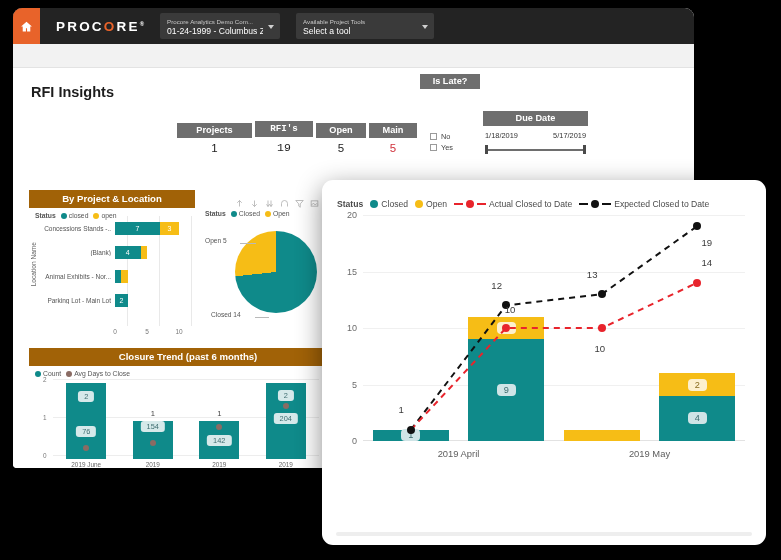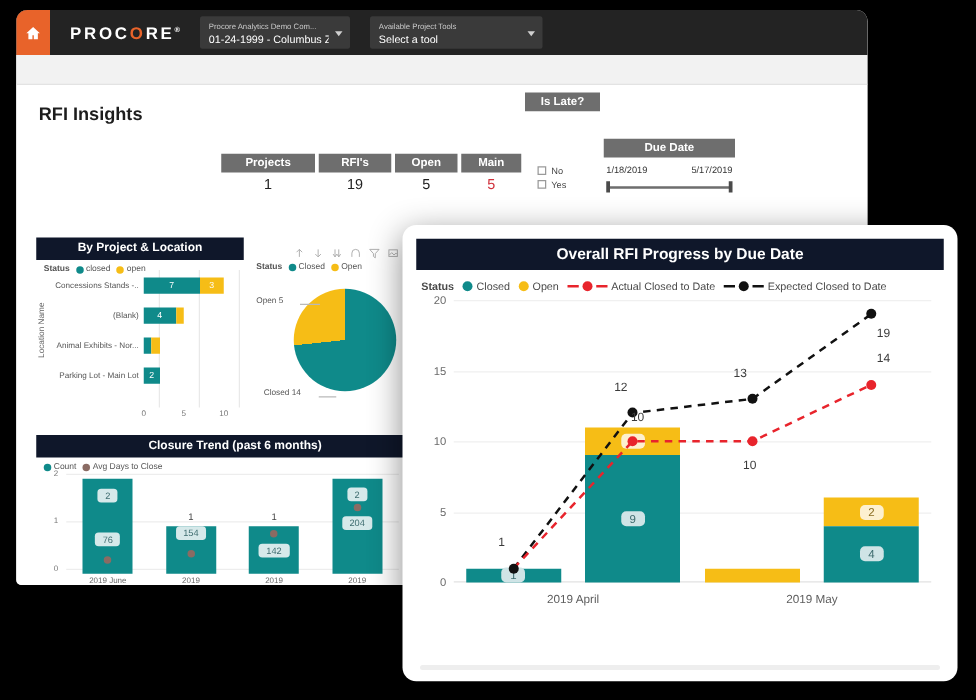--- a/index.html
+++ b/index.html
@@ -41,37 +41,37 @@
 
   .rfi-title { position:absolute; left:18px; top:16px; font-size:14.5px; font-weight:bold; color:#1d1d1d; }
 
   
   .kpis { position:absolute; left:164px; top:6px; display:flex; gap:3px; align-items:flex-end; }
   .kpi { display:flex; flex-direction:column; align-items:center; }
   .kpi .hdr { background:#6e6e6e; color:#fff; font-size:9.2px; font-weight:bold;
      text-align:center; padding:2px 0 3px; width:100%; }
   .kpi .val { font-size:11.5px; color:#222; margin-top:4px; }
   .kpi .val.red { color:#d0313b; }
-  .kpi.w1{width:75px;} .kpi.w2{width:58px;} .kpi.w3{width:50px;}
+  .kpi.w1{width:75px;} .kpi.w2{width:58px;font-family:Liberation Mono, monospace;} .kpi.w3{width:50px;}
   .kpi.w4{width:48px;} .kpi.w5{width:98px;} .kpi.w6{width:60px;gap:39px;} .kpi.w7{width:105px;}
 
   .checks { margin-top:4px; width:100%; padding-left:10px; }
   .chkrow { display:flex; align-items:center; gap:4px; margin-bottom:2px; }
   .chkbox { width:7px; height:7px; border:1px solid #9a9a9a; background:#fff; }
   .chklab { font-size:7.4px; color:#444; }
 
   .dates { display:flex; justify-content:space-between; width:100%; margin-top:5px;
      font-size:7.4px; color:#333; padding:0 2px; }
   .slider { margin-top:5px; width:98%; height:9px; position:relative; }
   .slider .track { position:absolute; top:4px; left:2px; right:2px; height:2px; background:#6e6e6e; }
   .slider .knob { position:absolute; top:0; width:3px; height:9px; background:#4a4a4a; }
   .slider .knob.l { left:1px; } .slider .knob.r { right:1px; }
 
   
-  .phdr { background:#0f172a; color:#fff; font-size:9.6px; font-weight:bold;
+  .phdr { background:#a16207; color:#fff; font-size:9.6px; font-weight:bold;
      text-align:center; padding:3px 0 4px; }
 
   .panel { position:absolute; background:#fff; }
 
   .legend { display:flex; gap:5px; padding:4px 0 0 6px; }
   .legend .lbl { font-size:6.8px; color:#555; font-weight:bold; }
   .lgi { display:flex; align-items:center; gap:2px; font-size:6.8px; color:#555; }
   .dot { width:6px; height:6px; border-radius:50%; display:inline-block; }
 
   
@@ -454,21 +454,20 @@
           <span><span>2019</span><br></span>
           <span><span>2019</span><br></span>
         </div>
       </div>
 
     </div>
   </div>
 
   <div class="card">
     <div class="inner">
-      <div class="phdr">Overall RFI Progress by Due Date</div>
 
       <div class="legend">
         <span class="lbl">Status</span>
         <span class="lgi">
             <i class="dot" style="background:#0f8a8a"></i>
             <span>Closed</span>
           </span>
         <span class="lgi">
             <i class="dot" style="background:#f6bd16"></i>
             <span>Open</span>

